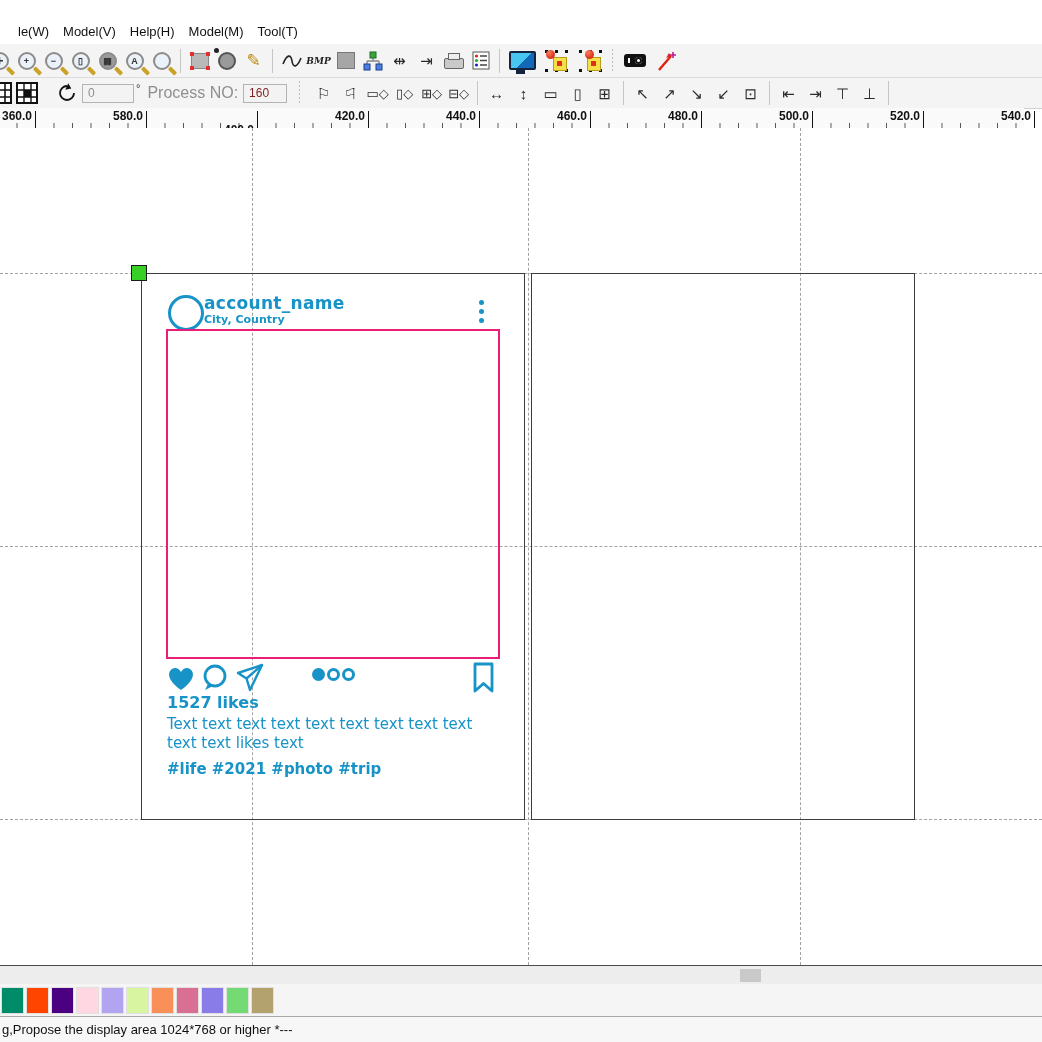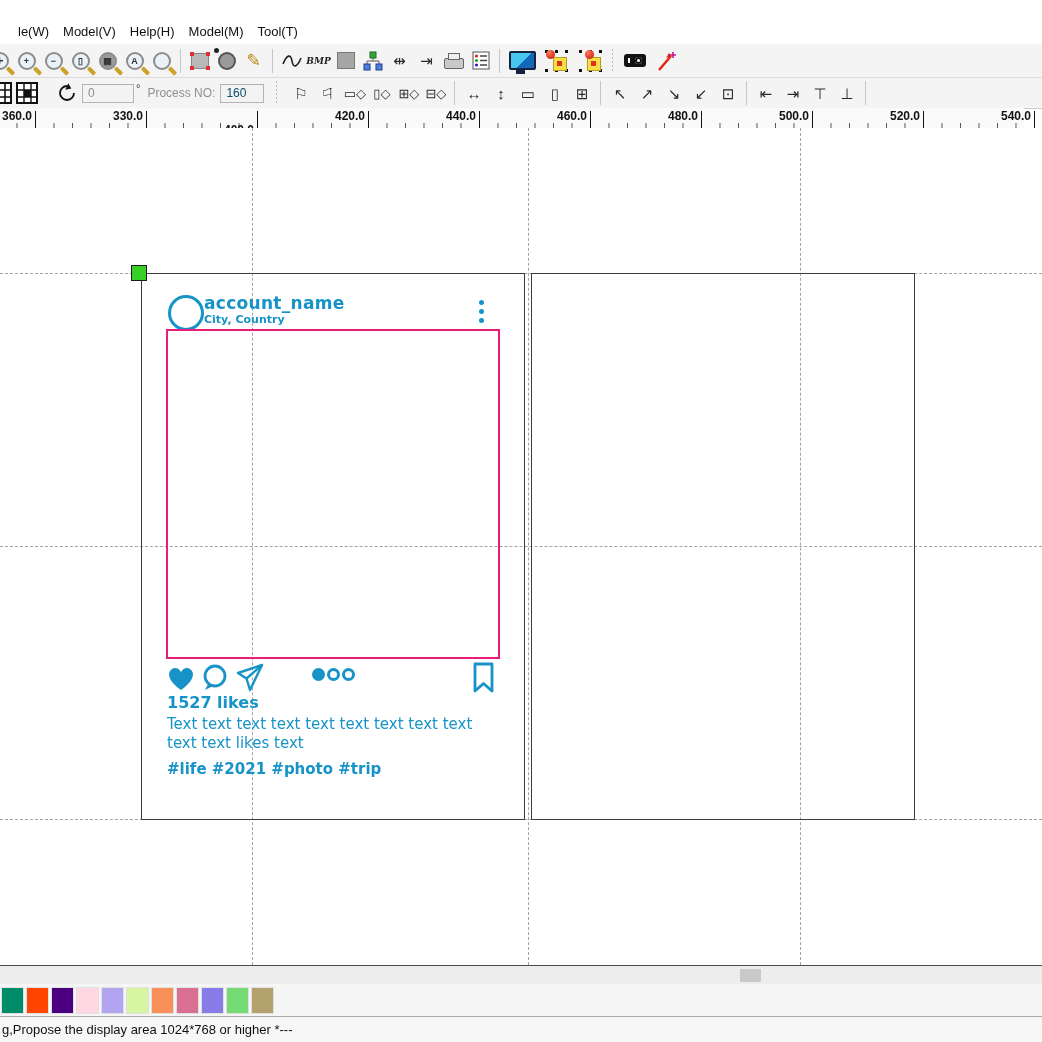--- a/index.html
+++ b/index.html
@@ -53,21 +53,21 @@
        background:#fff;box-shadow:inset 0 0 0 2px #111;}
   .icon-camera::after{content:"";position:absolute;left:4px;top:4px;width:2px;height:5px;background:#fff;}
   .icon-printer{width:18px;height:9px;background:#c9c9c9;border:1px solid #666;border-radius:2px;position:relative;margin-top:6px;}
   .icon-printer::before{content:"";position:absolute;left:3px;top:-6px;width:10px;height:5px;background:#eee;border:1px solid #666;}
 
   .tb-glyph{font-size:15px;line-height:1;color:#2a2a2a;}
   .tb-glyph.small{font-size:13px;}
   .flipx{transform:scaleX(-1);}
   .tb-input{height:19px;border:1px solid #b3b3b3;background:#f3f3f3;color:#8f8f8f;
        font:12px "Liberation Sans",sans-serif;padding:1px 5px;box-sizing:border-box;margin:0 2px;}
-  .tb-label{font-size:12px;color:#8f8f8f;margin:8px 3px;white-space:nowrap;}
+  .tb-label{font-size:16px;color:#8f8f8f;margin:8px 3px;white-space:nowrap;}
   .deg{font-size:11px;color:#333;position:relative;top:-5px;margin-right:4px;}
 
   
   #ruler{left:0;top:108px;width:1024px;height:20px;background:#fafafa;border-bottom:1px solid #444;
      background-image:linear-gradient(to right,#555 1px,transparent 1px);
      background-size:18.5px 5px;background-repeat:repeat-x;background-position:35px bottom;}
   .ruler-label{position:absolute;top:1px;font:bold 12px "Liberation Sans",sans-serif;color:#111;
      width:52px;text-align:right;}
   .ruler-tick{position:absolute;top:3px;width:1px;height:17px;background:#111;}
 
@@ -232,21 +232,21 @@
     <span class="vsep" style="background:transparent;"></span>
     <span class="tbi">
       <svg width="22" height="22" viewBox="0 0 22 22">
           <path d="M18 11 A7 7 0 1 1 11 4" fill="none" stroke="#111" stroke-width="1.8"></path>
           <path d="M11 1 L16 4.5 L11 8 Z" fill="#111" transform="rotate(25 11 4)"></path>
         </svg>
     </span>
     <input class="tb-input" style="width: 52px;" value="0">
     <span class="deg">°</span>
     <span class="tb-label">Process NO:</span>
-    <input class="tb-input" style="width: 44px; color: #0c4a6e;" value="160">
+    <input class="tb-input" style="width: 44px; color: #7f1d1d;" value="160">
     <span class="vsep dotted" style="margin:0 10px;"></span>
     <span class="tbi tb-glyph">⚐</span>
     <span class="tbi tb-glyph flipx">⚐</span>
     <span class="tbi tb-glyph small">▭◇</span>
     <span class="tbi tb-glyph small">▯◇</span>
     <span class="tbi tb-glyph small">⊞◇</span>
     <span class="tbi tb-glyph small">⊟◇</span>
     <span class="vsep"></span>
     <span class="tbi tb-glyph">↔</span>
     <span class="tbi tb-glyph">↕</span>
@@ -264,21 +264,21 @@
     <span class="tbi tb-glyph">⇥</span>
     <span class="tbi tb-glyph">⊤</span>
     <span class="tbi tb-glyph">⊥</span>
     <span class="vsep"></span>
   </div>
 
   <div class="abs" id="ruler">
       <div class="ruler-tick" style="left: 35px;"></div>
       <div class="ruler-label" style="left: -20px;">360.0</div>
       <div class="ruler-tick" style="left: 146px;"></div>
-      <div class="ruler-label" style="left: 91px;">330.0</div>
+      <div class="ruler-label" style="left: 91px;">580.0</div>
       <div class="ruler-tick" style="left: 257px;"></div>
       <div class="ruler-label" style="left: 202px; margin-top: 14px;">400.0</div>
       <div class="ruler-tick" style="left: 368px;"></div>
       <div class="ruler-label" style="left: 313px;">420.0</div>
       <div class="ruler-tick" style="left: 479px;"></div>
       <div class="ruler-label" style="left: 424px; text-align: right;">440.0</div>
       <div class="ruler-tick" style="left: 590px;"></div>
       <div class="ruler-label" style="left: 535px;">460.0</div>
       <div class="ruler-tick" style="left: 701px;"></div>
       <div class="ruler-label" style="left: 646px;">480.0</div>

